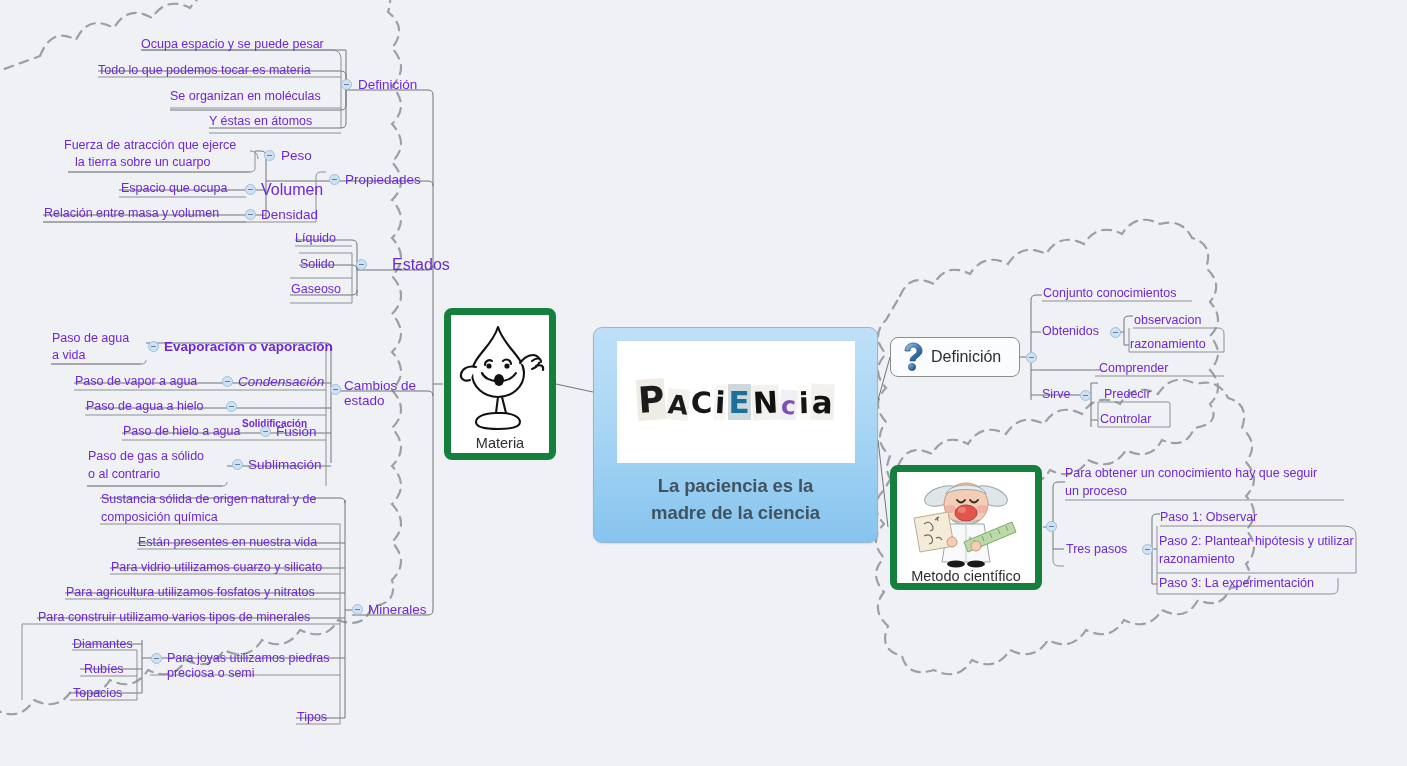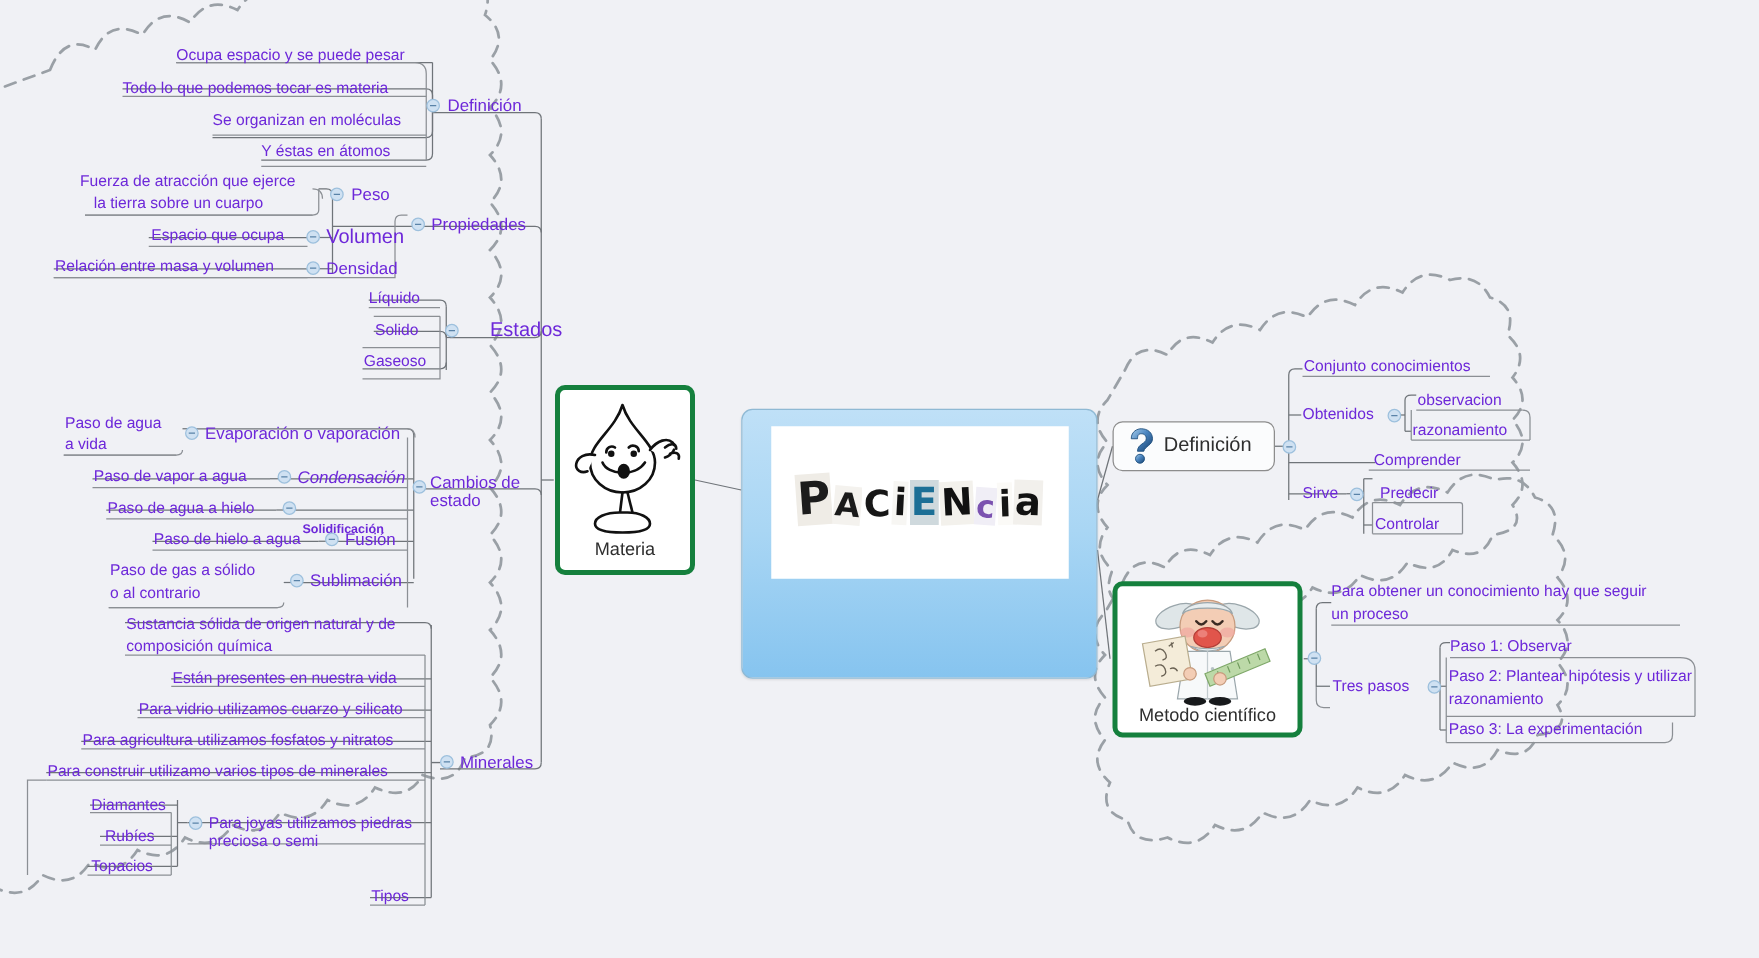--- a/index.html
+++ b/index.html
@@ -71,21 +71,21 @@
     line-height:27px;
     color:#41535f;
     text-align:center;
     letter-spacing:-0.1px;
   }
 
   
   .imgnode{
     position:absolute;
     background:#ffffff;
-    border:4px solid #15803d;
+    border:7px solid #15803d;
     border-radius:8px;
     box-sizing:border-box;
     text-align:center;
   }
   .imgnode .caption{
     font-size:14.5px;color:#2e2e2e;display:block;
   }
 
   
   .iconnode{
@@ -319,20 +319,21 @@
           <span style="color: rgb(26, 26, 26); background: rgb(244, 242, 238); font-size: 26px; line-height: 26px; transform: rotate(5deg); margin-left: 1px;">A</span>
           <span style="color: rgb(23, 23, 23); background: rgb(255, 255, 255); font-size: 29px; line-height: 29px; transform: rotate(-2deg); margin-left: 1px;">C</span>
           <span style="color: rgb(20, 20, 20); background: rgb(247, 246, 243); font-size: 30px; line-height: 30px; transform: rotate(3deg); margin-left: 1px;">i</span>
           <span style="color: rgb(28, 111, 150); background: rgb(207, 217, 221); font-size: 31px; line-height: 31px; transform: rotate(0deg); margin-left: 1px;">E</span>
           <span style="color: rgb(17, 17, 17); background: rgb(243, 241, 236); font-size: 30px; line-height: 30px; transform: rotate(-3deg); margin-left: 1px;">N</span>
           <span style="color: rgb(123, 82, 176); background: rgb(240, 238, 246); font-size: 25px; line-height: 25px; transform: rotate(4deg); margin-left: 1px;">c</span>
           <span style="color: rgb(21, 21, 21); background: rgb(251, 250, 247); font-size: 29px; line-height: 29px; transform: rotate(-2deg); margin-left: 1px;">i</span>
           <span style="color: rgb(18, 18, 18); background: rgb(242, 240, 236); font-size: 31px; line-height: 31px; transform: rotate(2deg); margin-left: 1px;">a</span>
         </div>
     </div>
+    <div class="ctitle"><span>La paciencia es la</span><br><span>madre de la ciencia</span></div>
   </div>
 
   <div class="imgnode" style="left:444px;top:308px;width:112px;height:152px;padding-top:6px;">
     <svg width="96" height="112" viewBox="0 0 96 112" style="display:block;margin:0 auto;">
       <g fill="#ffffff" stroke="#111111" stroke-width="2.1" stroke-linejoin="round" stroke-linecap="round">
         <path d="M 46 6 C 40 26 20 36 20 52 C 20 66 32 76 46 76 C 60 76 72 66 72 52 C 72 36 52 26 46 6 Z"></path>
         <path d="M 24 46 C 16 44 10 48 9 53 C 8 58 13 61 18 59"></path>
         <path d="M 68 42 C 74 34 82 32 86 36 C 90 40 86 46 80 48"></path>
         <path d="M 80 40 C 85 36 89 37 89 41"></path>
         <path d="M 84 45 C 89 43 92 45 91 49"></path>
@@ -444,21 +445,21 @@
 
   <div class="node" style="left:295px;top:231px;"><span>Líquido</span></div>
   <div class="node" style="left:300px;top:257px;"><span>Solido</span></div>
   <div class="node" style="left:291px;top:282px;"><span>Gaseoso</span></div>
   <div class="bub" style="left:356px;top:259px;"></div>
   <div class="node" style="left:372px;top:257px;font-size:16px;margin-left:20px;"><span>Estados</span></div>
 
   <div class="node" style="left:52px;top:331px;"><span>Paso de agua</span></div>
   <div class="node" style="left:52px;top:348px;"><span>a vida</span></div>
   <div class="bub" style="left:148px;top:341px;"></div>
-  <div class="node" style="left:164px;top:339px;font-size:13.5px;"><span>Evaporación o vaporación</span></div>
+  <div class="node" style="left:164px;top:339px;font-size:13.5px;font-weight:bold;"><span>Evaporación o vaporación</span></div>
 
   <div class="node" style="left:75px;top:374px;"><span>Paso de vapor a agua</span></div>
   <div class="bub" style="left:222px;top:376px;"></div>
   <div class="node" style="left:238px;top:374px;font-size:13.5px;font-style:italic;"><span>Condensación</span></div>
 
   <div class="node" style="left:86px;top:399px;"><span>Paso de agua a hielo</span></div>
   <div class="bub" style="left:226px;top:401px;"></div>
   <div class="node" style="left:242px;top:416px;font-size:10px;font-weight:bold;"><span>Solidificación</span></div>
 
   <div class="node" style="left:123px;top:424px;"><span>Paso de hielo a agua</span></div>

